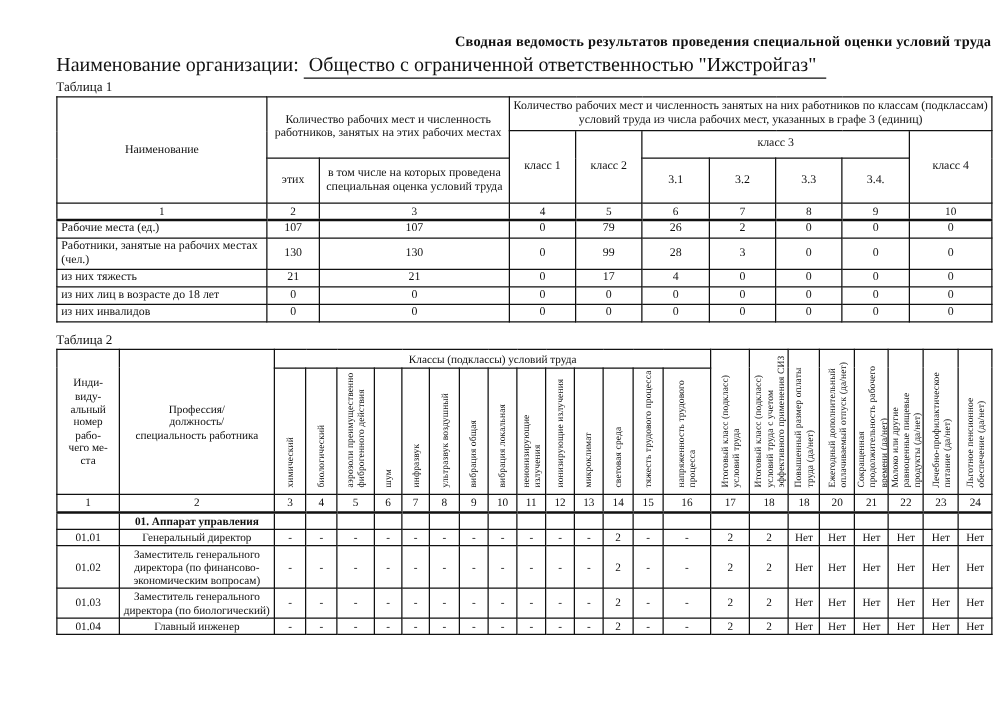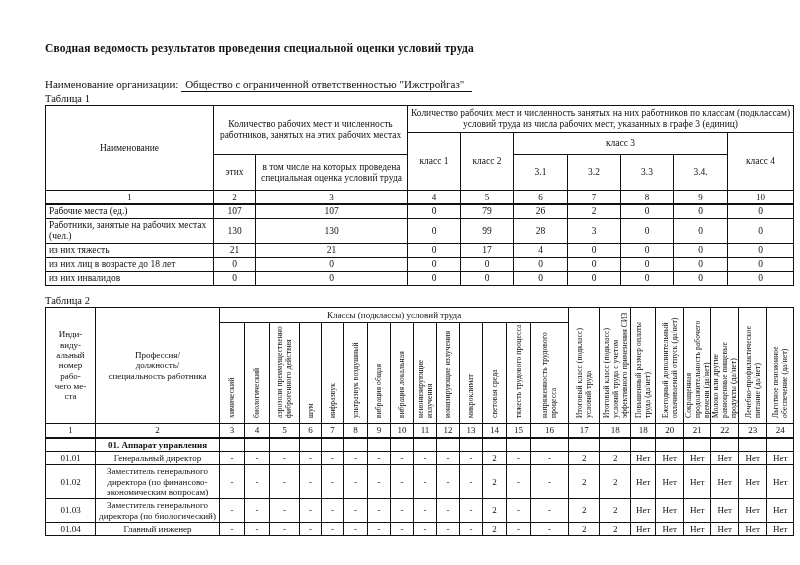--- a/index.html
+++ b/index.html
@@ -3,23 +3,23 @@
 <meta charset="utf-8">
 <style>
   html,body{margin:0;padding:0;}
   body{
     width:800px;height:565px;background:#ffffff;color:#111;
     font-family:"Liberation Serif","DejaVu Serif",serif;
     -webkit-font-smoothing:antialiased;
   }
   .page{width:800px;height:565px;box-sizing:border-box;padding:0 7px 0 45px;overflow:hidden;}
   .title{
-    text-align:left;font-weight:bold;font-size:11.5px;margin-top:42px;letter-spacing:.2px;
+    text-align:right;font-weight:bold;font-size:11.5px;margin-top:28px;letter-spacing:.2px;
   }
-  .orgline{margin-top:24px;font-size:11px;}
+  .orgline{margin-top:4px;font-size:16px;}
   .orgname{border-bottom:1px solid #111;padding:0 8px 1px 4px;}
   .tcaption{text-align:left;font-size:10.5px;margin:3px 1px 1px 0;}
   .tcaption.second{margin-top:9px;}
   table{border-collapse:collapse;table-layout:fixed;width:748px;}
   td{
     border:1px solid #111;padding:1px 2px;text-align:center;vertical-align:middle;
     line-height:1.15;overflow:hidden;word-wrap:break-word;
   }
   
   #t1{font-size:9.5px;}

